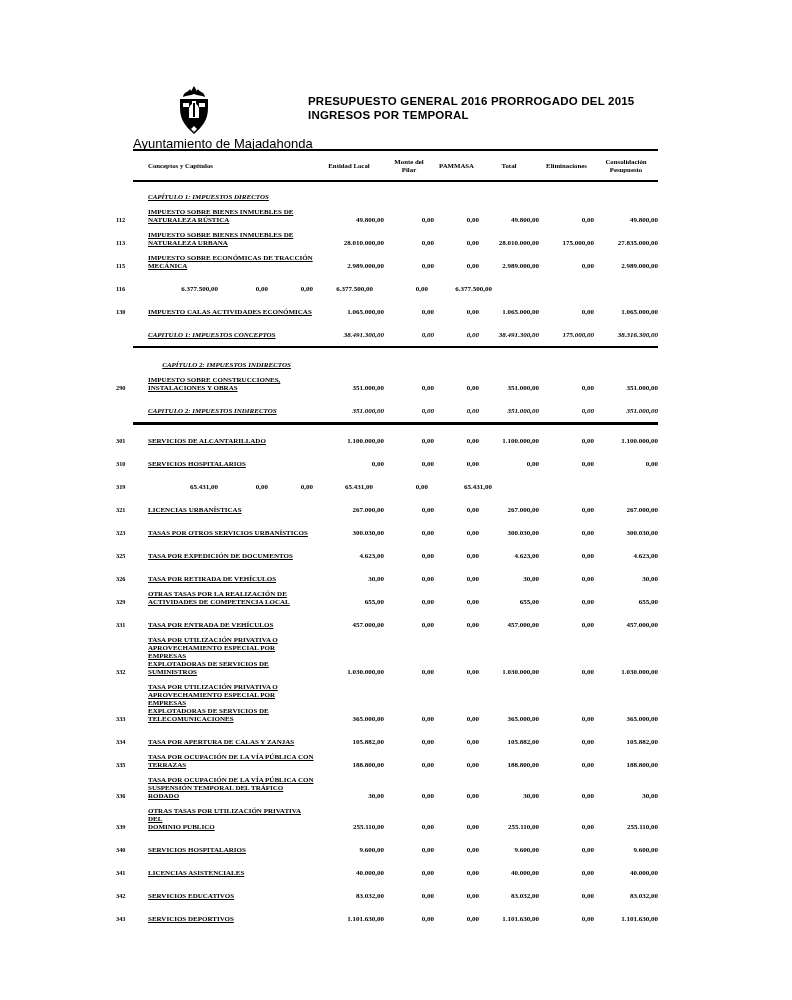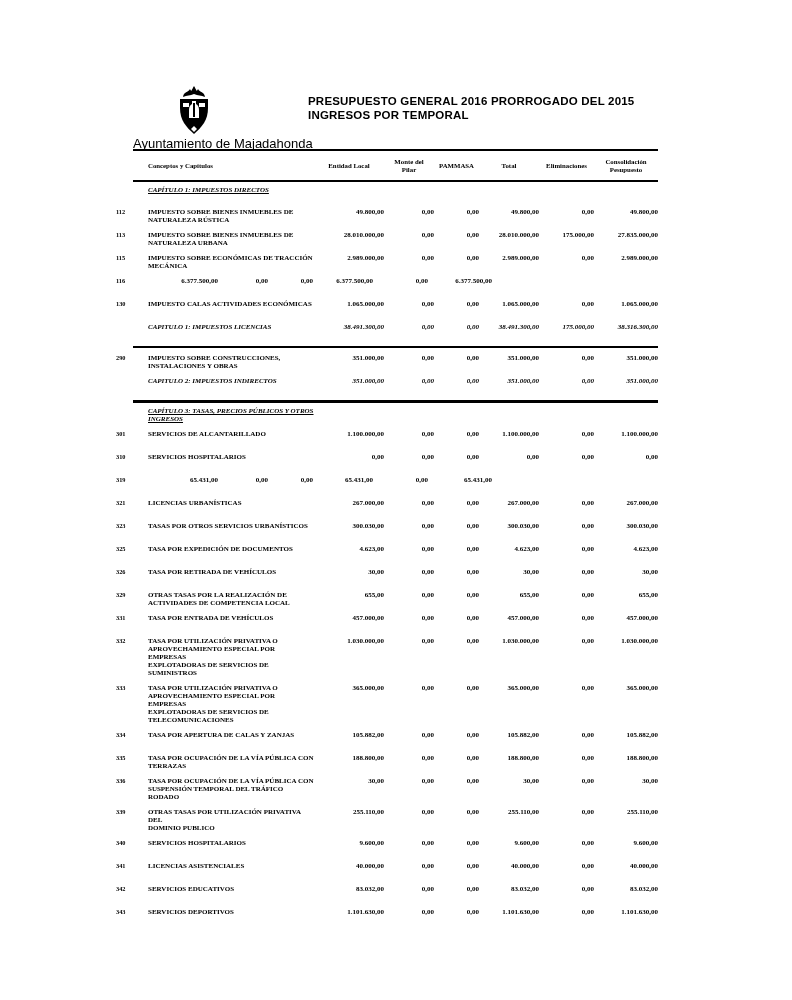--- a/index.html
+++ b/index.html
@@ -27,25 +27,25 @@
     font-weight:bold; font-size:6.8px; line-height:8px;
   }
   .c-code { width:32px; }
   .c-desc { width:166px; }
   .num-h  { text-align:center; white-space:pre-line; }
   .n1 { width:70px; } .n2 { width:50px; } .n3 { width:45px; }
   .n4 { width:60px; } .n5 { width:55px; } .n6 { width:64px; }
 
   .rows { position:absolute; left:116px; top:186px; width:544px; }
   .row {
-    display:flex; align-items:flex-start; min-height:16px; margin-bottom:7px;
+    display:flex; align-items:flex-end; min-height:16px; margin-bottom:7px;
     font-size:7px; line-height:8px; font-weight:bold;
   }
   .cell-code { width:32px; font-size:6.3px; }
-  .cell-desc { width:166px; white-space:pre-line; }
+  .cell-desc { width:166px; white-space:pre-line;text-decoration:underline; }
   .num { text-align:right; }
   .row.section { min-height:15px; }
   .row.section .cell-desc { font-style:italic; text-decoration:underline; }
   .row.section.indent .cell-desc { padding-left:15px; }
   .row.total { font-style:italic; }
   .rule { height:2px; background:#000; margin:0 0 6px 17px; width:525px; }
   .rule.x { height:3px; margin-bottom:4px; }
 </style>
 </head>
 <body>
@@ -149,63 +149,62 @@
         <div class="cell-desc">IMPUESTO CALAS ACTIVIDADES ECONÓMICAS</div>
         <div class="num n1">1.065.000,00</div>
         <div class="num n2">0,00</div>
         <div class="num n3">0,00</div>
         <div class="num n4">1.065.000,00</div>
         <div class="num n5">0,00</div>
         <div class="num n6">1.065.000,00</div>
       </div>
       <div class="row total">
         <div class="cell-code"></div>
-        <div class="cell-desc">CAPITULO 1: IMPUESTOS LICENCIAS</div>
+        <div class="cell-desc">CAPITULO 1: IMPUESTOS CONCEPTOS</div>
         <div class="num n1">38.491.300,00</div>
         <div class="num n2">0,00</div>
         <div class="num n3">0,00</div>
         <div class="num n4">38.491.300,00</div>
         <div class="num n5">175.000,00</div>
         <div class="num n6">38.316.300,00</div>
       </div>
       <div class="rule"></div>
-      <div class="row item">
-        <div class="cell-code">290</div>
-        <div class="cell-desc">IMPUESTO SOBRE CONSTRUCCIONES,
-INSTALACIONES Y OBRAS</div>
-        <div class="num n1">351.000,00</div>
-        <div class="num n2">0,00</div>
-        <div class="num n3">0,00</div>
-        <div class="num n4">351.000,00</div>
-        <div class="num n5">0,00</div>
-        <div class="num n6">351.000,00</div>
-      </div>
-      <div class="row total">
+      <div class="row section indent">
         <div class="cell-code"></div>
-        <div class="cell-desc">CAPITULO 2: IMPUESTOS INDIRECTOS</div>
-        <div class="num n1">351.000,00</div>
-        <div class="num n2">0,00</div>
-        <div class="num n3">0,00</div>
-        <div class="num n4">351.000,00</div>
-        <div class="num n5">0,00</div>
-        <div class="num n6">351.000,00</div>
-      </div>
-      <div class="rule x"></div>
-      <div class="row section">
-        <div class="cell-code"></div>
-        <div class="cell-desc">CAPÍTULO 3: TASAS, PRECIOS PÚBLICOS Y OTROS
-INGRESOS</div>
+        <div class="cell-desc">CAPÍTULO 2: IMPUESTOS INDIRECTOS</div>
         <div class="num n1"></div>
         <div class="num n2"></div>
         <div class="num n3"></div>
         <div class="num n4"></div>
         <div class="num n5"></div>
         <div class="num n6"></div>
       </div>
       <div class="row item">
+        <div class="cell-code">290</div>
+        <div class="cell-desc">IMPUESTO SOBRE CONSTRUCCIONES,
+INSTALACIONES Y OBRAS</div>
+        <div class="num n1">351.000,00</div>
+        <div class="num n2">0,00</div>
+        <div class="num n3">0,00</div>
+        <div class="num n4">351.000,00</div>
+        <div class="num n5">0,00</div>
+        <div class="num n6">351.000,00</div>
+      </div>
+      <div class="row total">
+        <div class="cell-code"></div>
+        <div class="cell-desc">CAPITULO 2: IMPUESTOS INDIRECTOS</div>
+        <div class="num n1">351.000,00</div>
+        <div class="num n2">0,00</div>
+        <div class="num n3">0,00</div>
+        <div class="num n4">351.000,00</div>
+        <div class="num n5">0,00</div>
+        <div class="num n6">351.000,00</div>
+      </div>
+      <div class="rule x"></div>
+      <div class="row item">
         <div class="cell-code">301</div>
         <div class="cell-desc">SERVICIOS DE ALCANTARILLADO</div>
         <div class="num n1">1.100.000,00</div>
         <div class="num n2">0,00</div>
         <div class="num n3">0,00</div>
         <div class="num n4">1.100.000,00</div>
         <div class="num n5">0,00</div>
         <div class="num n6">1.100.000,00</div>
       </div>
       <div class="row item">

